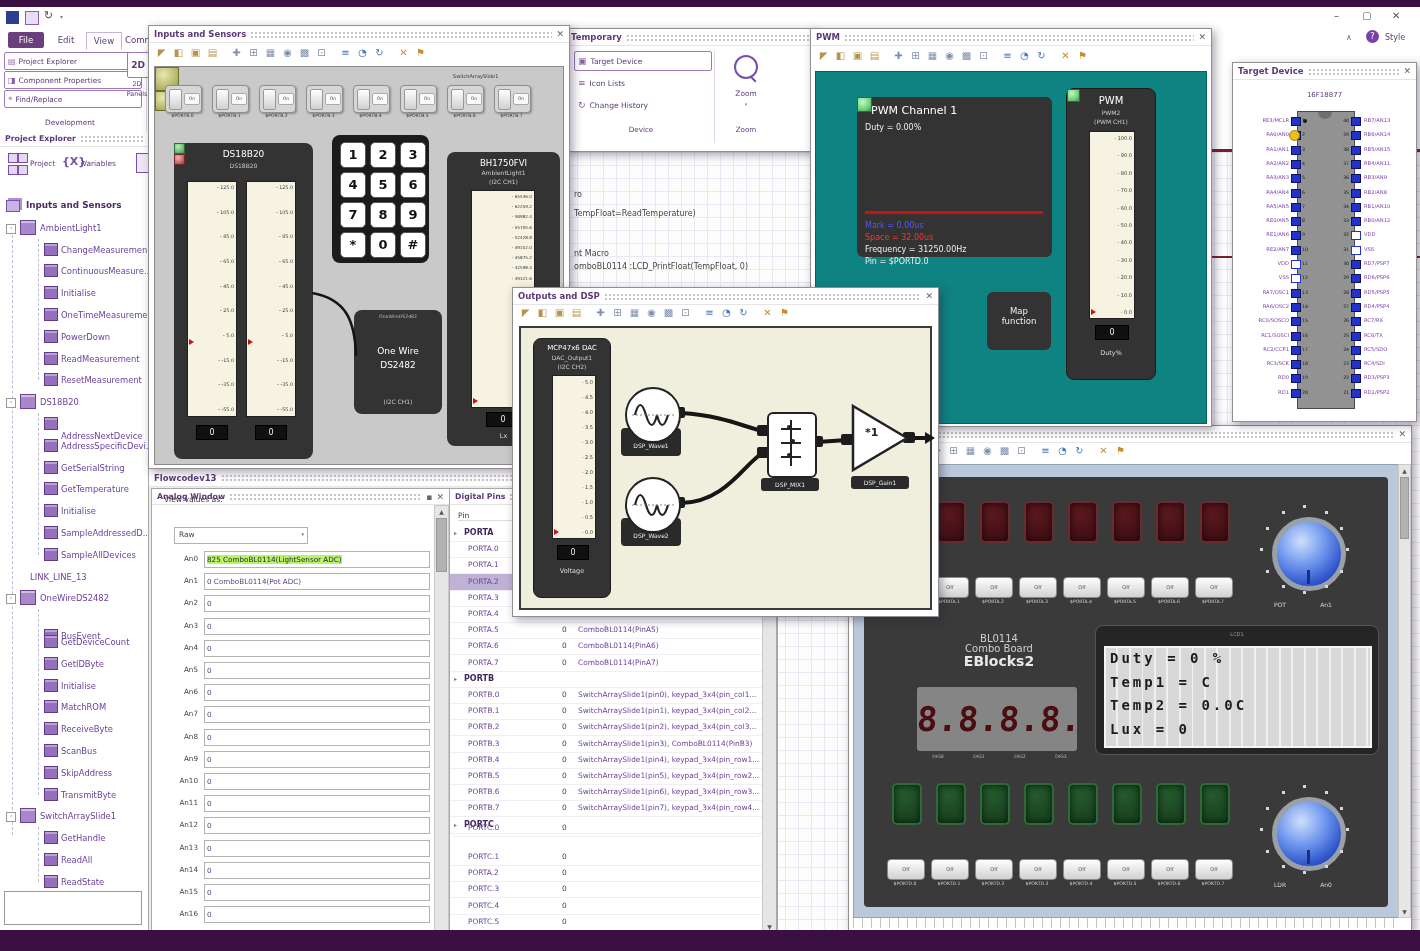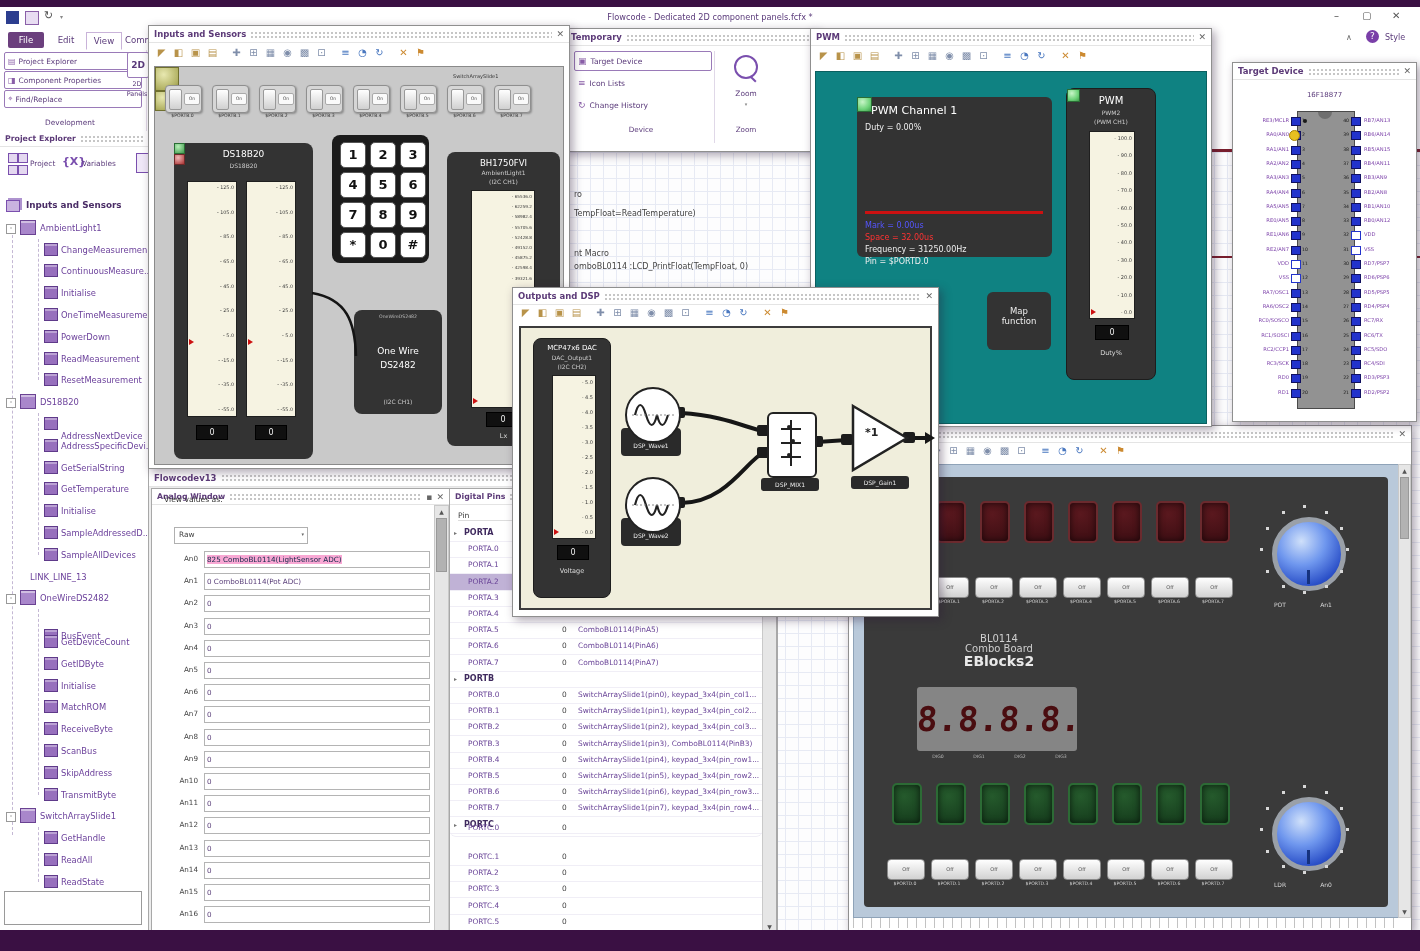--- a/index.html
+++ b/index.html
@@ -42,21 +42,20 @@
 <body>
 
 <div id="screen">
 
   <div class="a" id="topstrip" style="left:0;top:0;width:1420px;height:7px;background:#3a1043"></div>
   <div class="a" style="left:0;top:7px;width:1420px;height:23px;background:#fff">
     <div class="a" style="left:6px;top:4px;width:13px;height:13px;background:#2c3e8f"></div>
     <div class="a" style="left:25px;top:4px;width:12px;height:12px;border:1px solid #8a5fa8;background:#e8ddf2"></div>
     <div class="a" style="left:44px;top:2px;font-size:11px;color:#555">↻</div>
     <div class="a" style="left:60px;top:6px;font-size:6px;color:#888">▾</div>
-    <div class="a nw" style="left:400px;top:5px;width:620px;text-align:center;font-size:8.2px;color:#5a3a7a">Flowcode - Dedicated 2D component panels.fcfx *</div>
     <div class="a" style="left:1334px;top:3px;font-size:10px;color:#555">–</div>
     <div class="a" style="left:1362px;top:3px;font-size:10px;color:#555">▢</div>
     <div class="a" style="left:1392px;top:3px;font-size:10px;color:#555">✕</div>
   </div>
   <div class="a" style="left:1346px;top:33px;font-size:8px;color:#666;z-index:1">∧</div>
   <div class="a" style="left:1366px;top:30px;width:13px;height:13px;border-radius:50%;background:#7a3fa8;color:#fff;text-align:center;font-size:9px;line-height:13px;z-index:1">?</div>
   <div class="a nw" style="left:1385px;top:33px;font-size:8px;color:#5a3a7a;z-index:1">Style</div>
 
   <div class="a" id="ribbon" style="left:0;top:30px;width:1420px;height:120px;background:#fff">
       <div style="position: absolute; left: 8px; top: 2px; width: 36px; height: 16px; text-align: center; line-height: 16px; font-size: 8.6px; background: rgb(107, 63, 125); color: rgb(255, 255, 255); border: none; border-radius: 2px;">File</div>
@@ -293,21 +292,21 @@
         <span class="xb">▪</span>
         <span class="xb">✕</span>
       </div>
       <div class="a nw" style="left:12px;top:6px;font-size:7.6px;color:#333">View values as:</div>
       <div class="a" style="left:22px;top:38px;width:132px;height:15px;border:1px solid #b0b0b0;background:#fff">
         <span class="a nw" style="left:4px;top:2px;font-size:7.4px;color:#444">Raw</span>
         <span class="a" style="right:3px;top:3px;font-size:5px;color:#666">▾</span>
       </div>
       <div id="analog-rows">
           <div style="position: absolute; left: 0px; top: 65px; width: 46px; text-align: right; font-size: 7.2px; color: rgb(68, 68, 68);">An0</div>
-          <div class="field" style="left: 52px; top: 62px; width: 222px; height: 15px;"><span style="background: #f9a8d4; color: rgb(16, 40, 74);">825 ComboBL0114(LightSensor ADC)</span></div>
+          <div class="field" style="left: 52px; top: 62px; width: 222px; height: 15px;"><span style="background: #bef264; color: rgb(16, 40, 74);">825 ComboBL0114(LightSensor ADC)</span></div>
           <div style="position: absolute; left: 0px; top: 87.2px; width: 46px; text-align: right; font-size: 7.2px; color: rgb(68, 68, 68);">An1</div>
           <div class="field" style="left: 52px; top: 84.2px; width: 222px; height: 15px;">0 ComboBL0114(Pot ADC)</div>
           <div style="position: absolute; left: 0px; top: 109.4px; width: 46px; text-align: right; font-size: 7.2px; color: rgb(68, 68, 68);">An2</div>
           <div class="field" style="left: 52px; top: 106.4px; width: 222px; height: 15px;">0</div>
           <div style="position: absolute; left: 0px; top: 131.6px; width: 46px; text-align: right; font-size: 7.2px; color: rgb(68, 68, 68);">An3</div>
           <div class="field" style="left: 52px; top: 128.6px; width: 222px; height: 15px;">0</div>
           <div style="position: absolute; left: 0px; top: 153.8px; width: 46px; text-align: right; font-size: 7.2px; color: rgb(68, 68, 68);">An4</div>
           <div class="field" style="left: 52px; top: 150.8px; width: 222px; height: 15px;">0</div>
           <div style="position: absolute; left: 0px; top: 176px; width: 46px; text-align: right; font-size: 7.2px; color: rgb(68, 68, 68);">An5</div>
           <div class="field" style="left: 52px; top: 173px; width: 222px; height: 15px;">0</div>
@@ -549,20 +548,29 @@
           <div style="position: absolute; left: 53px; top: 210px; width: 160px; height: 64px; background: rgb(133, 133, 133); border-radius: 3px; display: flex; justify-content: space-around; align-items: center;">
             <span style="font-family: &quot;DejaVu Sans Mono&quot;, monospace; font-weight: bold; font-size: 34px; color: rgb(74, 13, 16); transform: skewX(-4deg);">8.</span>
             <span style="font-family: &quot;DejaVu Sans Mono&quot;, monospace; font-weight: bold; font-size: 34px; color: rgb(74, 13, 16); transform: skewX(-4deg);">8.</span>
             <span style="font-family: &quot;DejaVu Sans Mono&quot;, monospace; font-weight: bold; font-size: 34px; color: rgb(74, 13, 16); transform: skewX(-4deg);">8.</span>
             <span style="font-family: &quot;DejaVu Sans Mono&quot;, monospace; font-weight: bold; font-size: 34px; color: rgb(74, 13, 16); transform: skewX(-4deg);">8.</span>
           </div>
           <div class="rowlab" style="left: 55px; top: 277px; width: 38px; color: rgb(184, 184, 184);">DIG0</div>
           <div class="rowlab" style="left: 96px; top: 277px; width: 38px; color: rgb(184, 184, 184);">DIG1</div>
           <div class="rowlab" style="left: 137px; top: 277px; width: 38px; color: rgb(184, 184, 184);">DIG2</div>
           <div class="rowlab" style="left: 178px; top: 277px; width: 38px; color: rgb(184, 184, 184);">DIG3</div>
+          <div style="position: absolute; left: 231px; top: 148px; width: 282px; height: 128px; background: rgb(37, 37, 37); border: 1px solid rgb(85, 85, 85); border-radius: 8px;">
+            <div style="position: absolute; left: 0px; top: 5px; width: 282px; text-align: center; font-size: 5px; color: rgb(154, 154, 154);">LCD1</div>
+            <div style="position: absolute; left: 8px; top: 20px; width: 264px; height: 98px; background: repeating-linear-gradient(90deg, rgb(216, 216, 216) 0px, rgb(216, 216, 216) 10.5px, rgb(239, 239, 239) 10.5px, rgb(239, 239, 239) 12.5px); border: 2px solid rgb(244, 244, 244);">
+              <div style="position: absolute; left: 4px; top: 2px; font-family: &quot;DejaVu Sans Mono&quot;, monospace; font-weight: bold; font-size: 14px; letter-spacing: 3px; color: rgb(28, 28, 28); white-space: pre;">Duty = 0 %</div>
+              <div style="position: absolute; left: 4px; top: 25.5px; font-family: &quot;DejaVu Sans Mono&quot;, monospace; font-weight: bold; font-size: 14px; letter-spacing: 3px; color: rgb(28, 28, 28); white-space: pre;">Temp1 = C</div>
+              <div style="position: absolute; left: 4px; top: 49px; font-family: &quot;DejaVu Sans Mono&quot;, monospace; font-weight: bold; font-size: 14px; letter-spacing: 3px; color: rgb(28, 28, 28); white-space: pre;">Temp2 = 0.0C</div>
+              <div style="position: absolute; left: 4px; top: 72.5px; font-family: &quot;DejaVu Sans Mono&quot;, monospace; font-weight: bold; font-size: 14px; letter-spacing: 3px; color: rgb(28, 28, 28); white-space: pre;">Lux = 0</div>
+            </div>
+          </div>
           <div style="position: absolute; left: 408px; top: 40px; width: 64px; height: 64px; border-radius: 50%; border: 5px solid rgb(154, 160, 168); background: radial-gradient(circle at 38% 30%, rgb(207, 224, 250) 0%, rgb(111, 151, 238) 40%, rgb(43, 80, 200) 75%, rgb(28, 58, 154) 100%);">
             <div style="position: absolute; left: 30px; top: 48px; width: 3px; height: 14px; background: rgb(22, 50, 126);"></div>
           </div>
           <div style="position: absolute; left: 482px; top: 71px; width: 3px; height: 3px; background: rgb(216, 216, 216);"></div>
           <div style="position: absolute; left: 476.239px; top: 92.5px; width: 3px; height: 3px; background: rgb(216, 216, 216);"></div>
           <div style="position: absolute; left: 460.5px; top: 108.239px; width: 3px; height: 3px; background: rgb(216, 216, 216);"></div>
           <div style="position: absolute; left: 439px; top: 114px; width: 3px; height: 3px; background: rgb(216, 216, 216);"></div>
           <div style="position: absolute; left: 417.5px; top: 108.239px; width: 3px; height: 3px; background: rgb(216, 216, 216);"></div>
           <div style="position: absolute; left: 401.761px; top: 92.5px; width: 3px; height: 3px; background: rgb(216, 216, 216);"></div>
           <div style="position: absolute; left: 396px; top: 71px; width: 3px; height: 3px; background: rgb(216, 216, 216);"></div>

